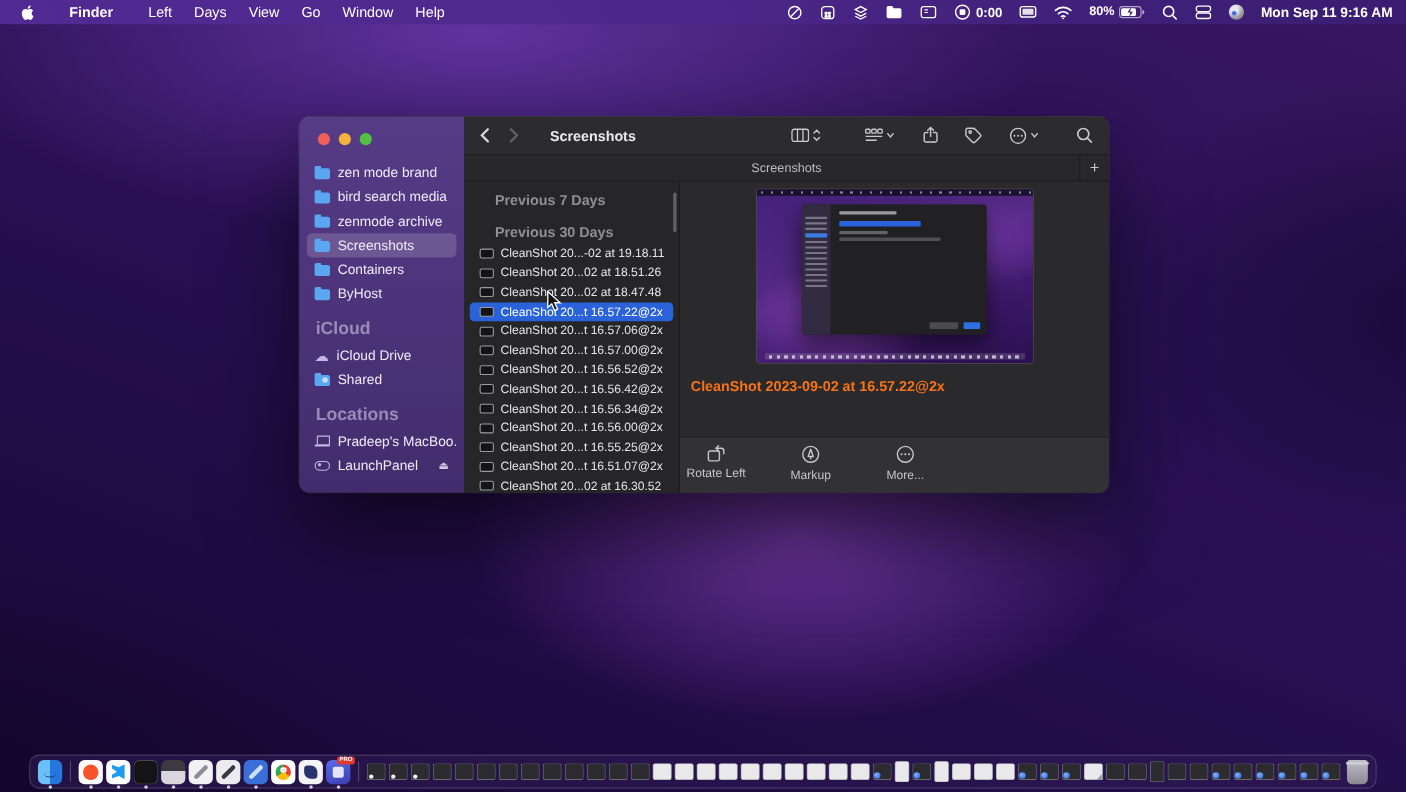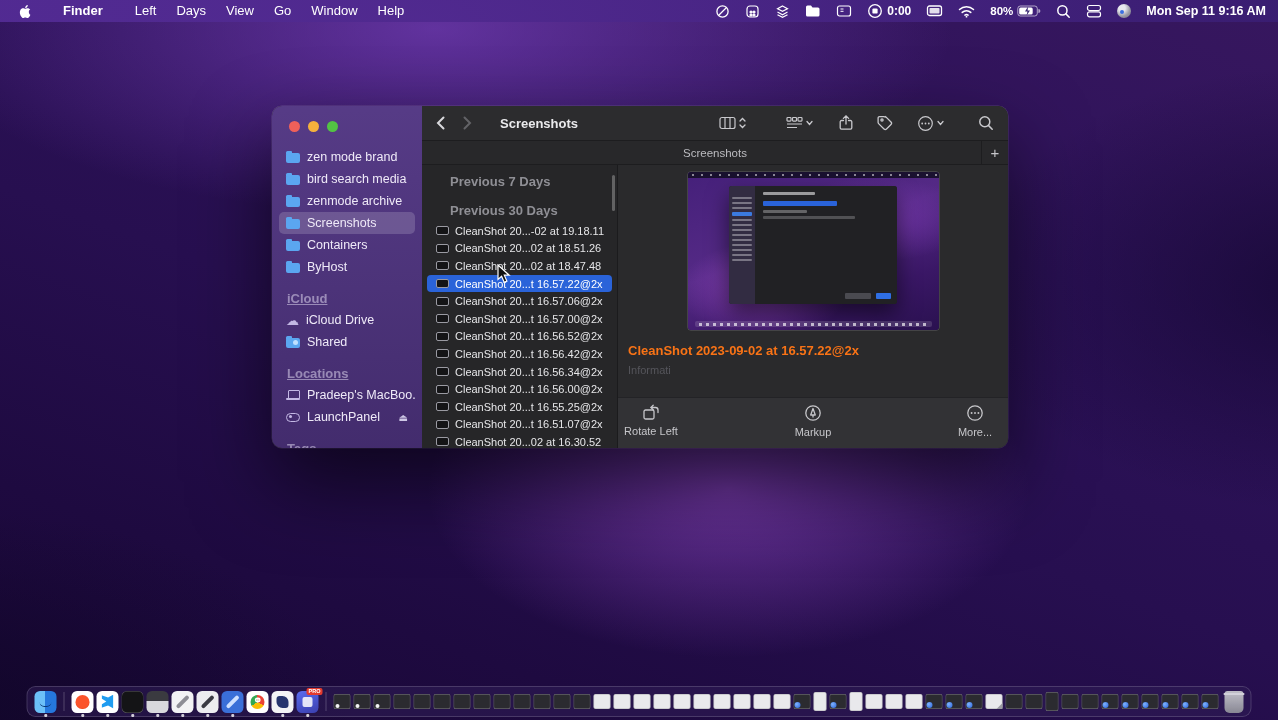--- a/index.html
+++ b/index.html
@@ -40,21 +40,21 @@
     overflow:hidden; display:flex; background:#29292b;
     box-shadow:0 35px 80px rgba(0,0,0,0.6), 0 0 0 0.5px rgba(255,255,255,0.18); z-index:10; }
   .sidebar { width:150px; flex:none; background:linear-gradient(180deg, rgba(88,60,138,0.96), rgba(68,44,112,0.96));
     padding-top:12px; overflow:hidden; }
   .traffic { display:flex; gap:8px; padding:3px 0 14px 17px; }
   .tl { width:11px; height:11px; border-radius:50%; }
   .tl-close { background:#f0605a; } .tl-min { background:#f5b13d; } .tl-max { background:#53c244; }
   .side-item { display:flex; align-items:center; gap:7px; height:22px; padding:0 7px; margin:0 7px;
     border-radius:5px; font-size:12.5px; color:#efeaf8; white-space:nowrap; overflow:hidden; }
   .side-item.selected { background:rgba(255,255,255,0.17); }
-  .side-header { font-size:13px; font-weight:700; color:rgba(233,227,248,0.5); margin:13px 12px 3px 15px;text-decoration:underline; }
+  .side-header { font-size:16px; font-weight:700; color:rgba(233,227,248,0.5); margin:13px 12px 3px 15px; }
   .icon-folder { width:14px; height:10px; background:#5ba6f0; border-radius:1.5px 2px 2px 2px; position:relative; flex:none; margin-top:1px; }
   .icon-folder::before { content:""; position:absolute; top:-2px; left:0; width:6px; height:3px; background:#5ba6f0; border-radius:1.5px 1px 0 0; }
   .icon-shared::after { content:""; position:absolute; right:2px; top:2px; width:5px; height:5px; border-radius:50%; background:#bfe0ff; }
   .icon-cloud { font-size:13px; color:#c3b8e4; line-height:1; flex:none; }
   .icon-laptop { width:14px; height:10px; position:relative; flex:none; }
   .icon-laptop::before { content:""; position:absolute; left:2px; top:0; width:10px; height:7px; border:1.3px solid #c3b8e4; border-radius:1px; }
   .icon-laptop::after { content:""; position:absolute; left:0; bottom:0; width:14px; height:2px; background:#c3b8e4; border-radius:1px; }
   .icon-disk { width:14px; height:9px; border:1.3px solid #c3b8e4; border-radius:4.5px; position:relative; flex:none; }
   .icon-disk::after { content:""; position:absolute; left:2px; top:1.6px; width:3px; height:3px; border-radius:50%; background:#c3b8e4; }
   .eject { margin-left:auto; color:#cfc8e6; font-size:10px; }
@@ -107,21 +107,21 @@
   .mini-dock { position:absolute; bottom:3px; left:7px; right:7px; height:6px; border-radius:2px;
     background:rgba(255,255,255,0.14);
     background-image:repeating-linear-gradient(90deg, rgba(255,255,255,0.65) 0 3px, transparent 3px 7px);
     background-size:96% 3px; background-position:4px 1.5px; background-repeat:no-repeat; }
 
   .file-info { padding:13px 12px 0 10px; flex:none; }
   .file-title { font-size:13px; font-weight:700; color:#f97316; white-space:nowrap; }
   .file-meta { font-size:11px; color:#96969c; margin-top:4px; }
   .info-partial { font-size:11px; color:#55555b; margin-top:6px; }
   .actions-bar { margin-top:auto; height:51px; flex:none; background:#323235; border-top:1px solid #232326;
-    display:flex; justify-content:space-between; gap:20px; padding-top:6px; }
+    display:flex; justify-content:flex-start; gap:20px; padding-top:6px; }
   .action { width:66px; display:flex; flex-direction:column; align-items:center; gap:4px; color:#c6c6ca; font-size:11px; }
   .action svg { display:block; }
 
   
   .cursor { position:absolute; left:497px; top:264px; z-index:60; }
 
   
   .dock { position:absolute; left:50%; transform:translateX(-50%); bottom:3px; height:31px;
     display:flex; align-items:center; gap:3px; padding:3px 7px;
     background:rgba(48,30,86,0.55); border:1px solid rgba(255,255,255,0.16); border-radius:9px; z-index:40; }
@@ -490,21 +490,20 @@
                   <span class="mini-l2"></span>
                 <span class="mini-btn1"></span>
                   <span class="mini-btn2"></span>
               </div>
             </div>
             <div class="mini-dock"></div>
           </div>
         </div>
         <div class="file-info">
           <div class="file-title">CleanShot 2023-09-02 at 16.57.22@2x</div>
-          <div class="info-partial">Informati</div>
         </div>
         <div class="actions-bar" id="actions">
             <div class="action">
               <span>
                 <svg width="18" height="17" viewBox="0 0 18 17" fill="none" stroke="#c6c6ca" stroke-width="1.3">
                   <rect x="2" y="6" width="10" height="9" rx="1.5"></rect>
                   <path d="M9 3.5 h4.5 a2.5 2.5 0 0 1 2.5 2.5 v2.5" stroke-linecap="round"></path>
                   <path d="M11.2 1.3 L9 3.5 L11.2 5.7" stroke-linecap="round" stroke-linejoin="round"></path>
                 </svg>
               </span>

